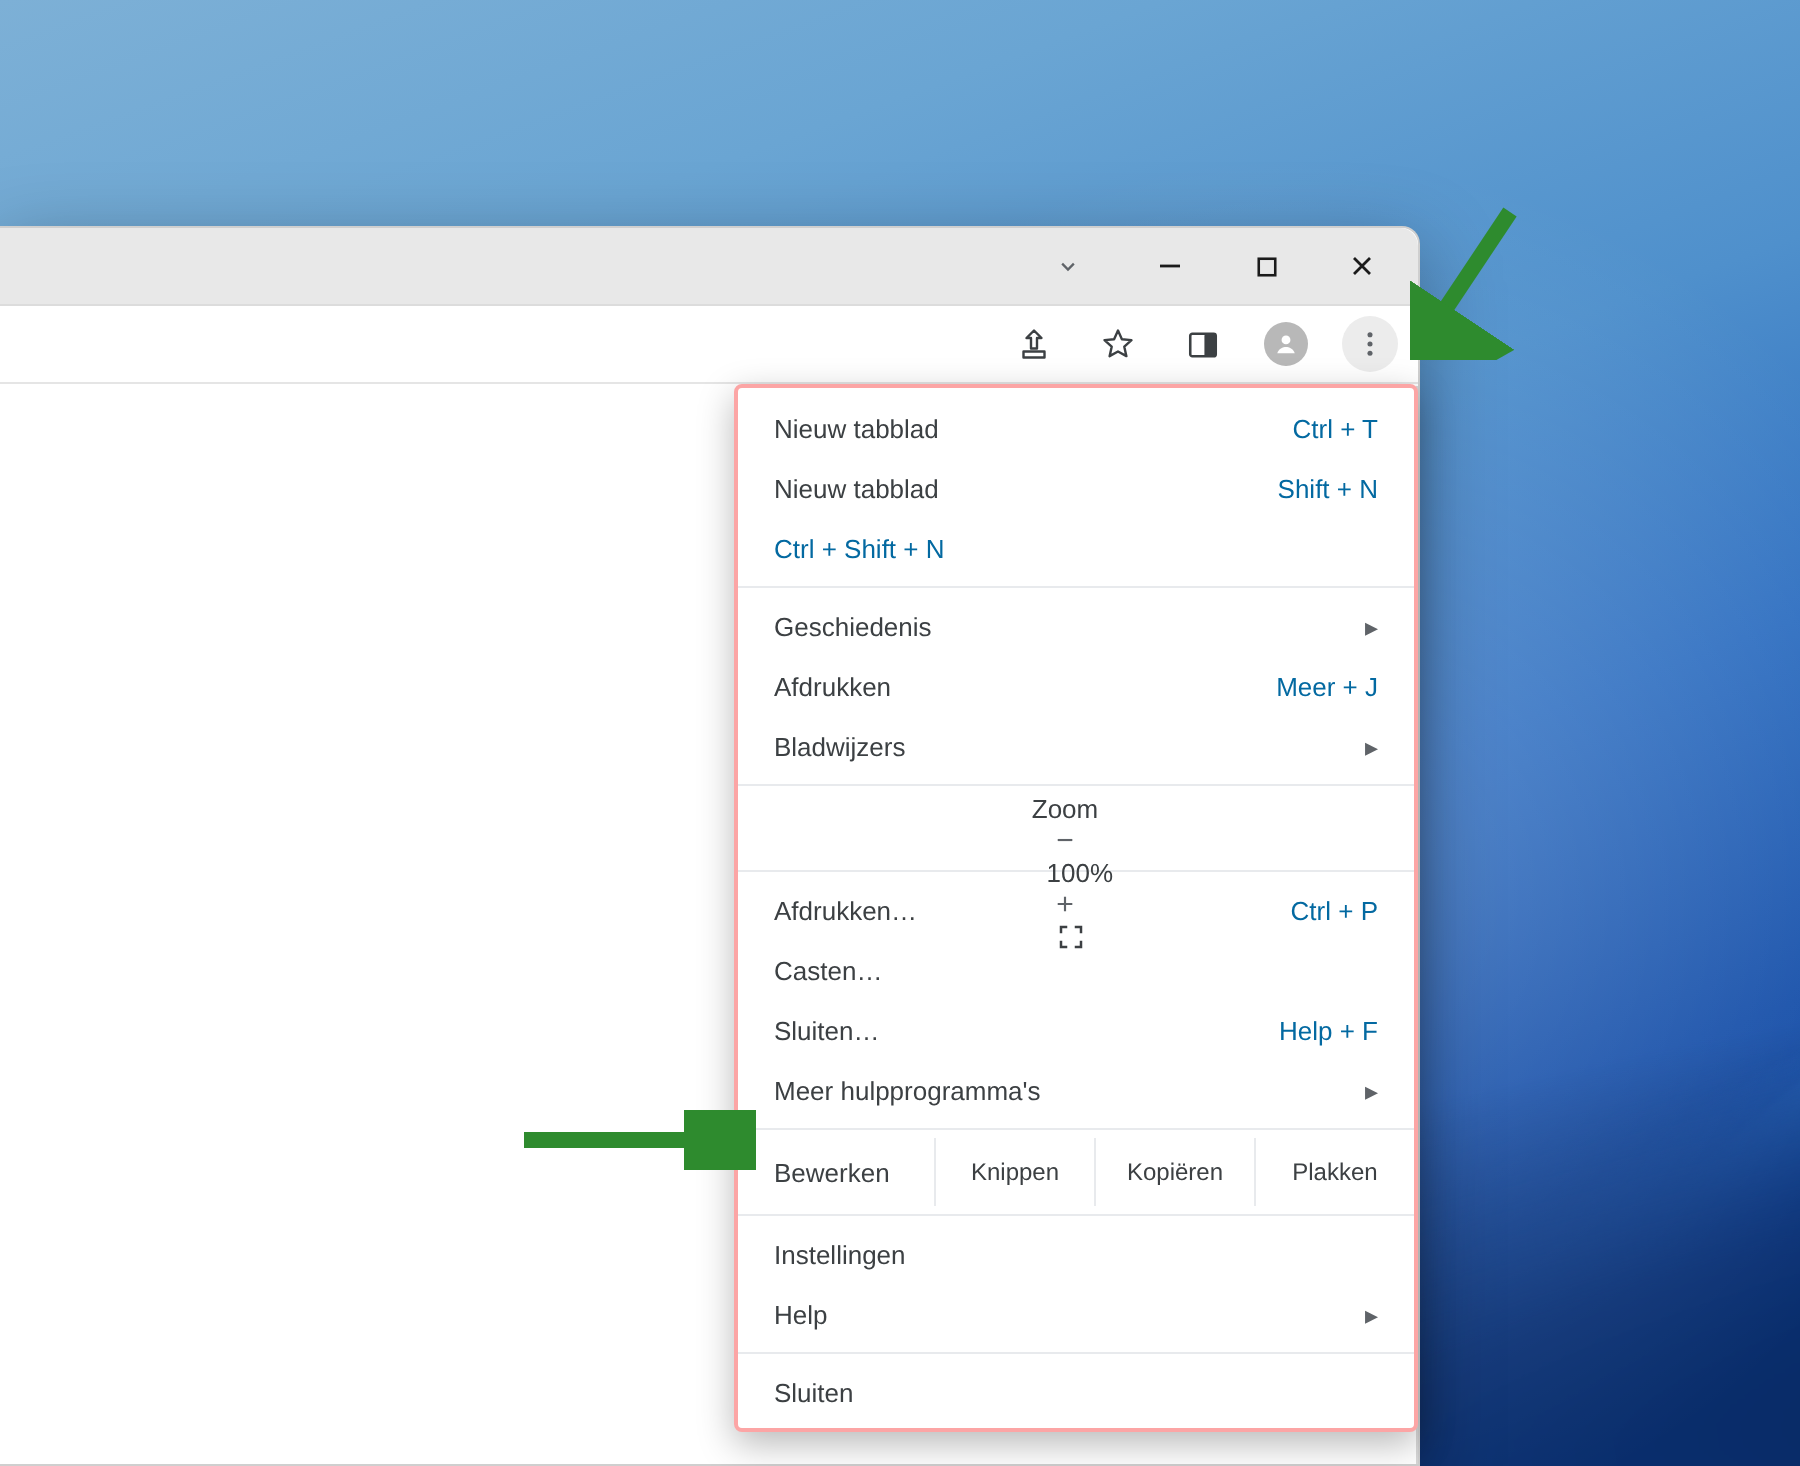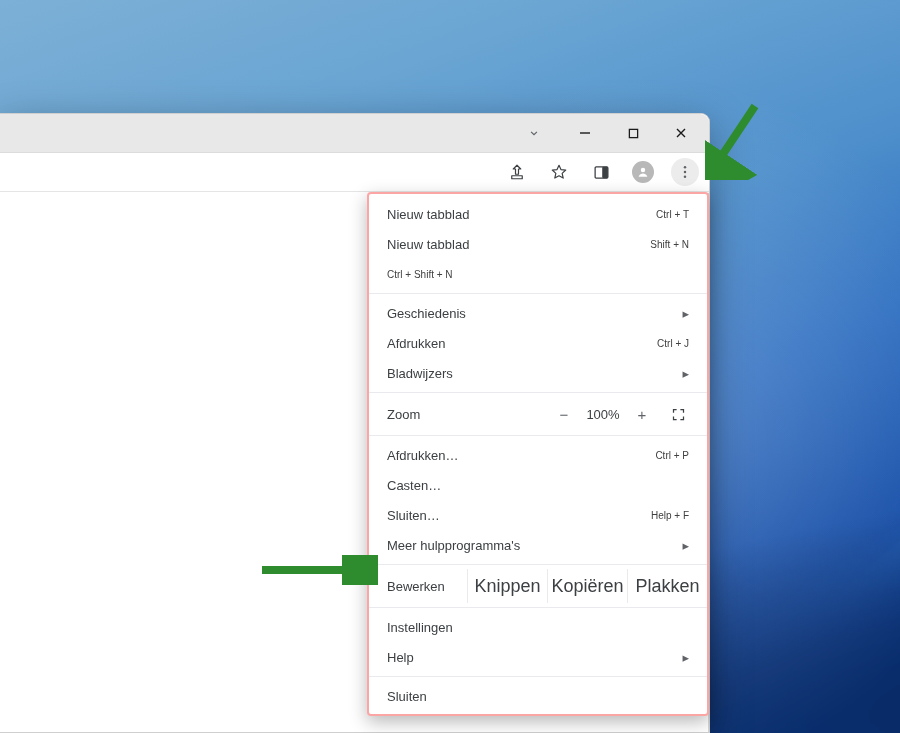--- a/index.html
+++ b/index.html
@@ -105,39 +105,39 @@
     box-shadow: 0 6px 18px rgba(0,0,0,.28);
     padding: 5px 0 3px;
   }
   .mi {
     display:flex; align-items:center;
     height:30px; padding:0 18px;
     font-size:13px; color:#3c4043;
     cursor:default;
   }
   .mi .lbl{ flex:1 1 auto; }
-  .mi .sc { color:#404040; font-size:10px; }
+  .mi .sc { color:#0369a1; font-size:13px; }
   .mi .sub{ color:#5f6368; }
   .sep{ height:1px; background:#e8eaed; margin:4px 0; }
 
   .zoom-row{
-    display:flex; align-items:center; height:34px; padding:0 14px 0 18px;
+    display:flex; align-items:center; height:34px; padding:0 14px 0 3px;flex-direction:column;
   }
   .zoom-row .lbl{ flex:1 1 auto; }
   .zbtn{ width:30px; text-align:center; color:#5f6368; font-size:15px; }
-  .zpct{ width:48px; text-align:center; }
+  .zpct{ width:48px; text-align:right; }
   .fs  { width:30px; display:flex; align-items:center; justify-content:center; margin-left:6px;}
 
   .edit-row{
     display:flex; align-items:center; height:34px;
   }
   .edit-row .elabel{ padding-left:18px; flex:0 0 98px; }
   .edit-cell{
     flex:1; height:100%; display:flex; align-items:center; justify-content:center;
-    border-left:1px solid #e8eaed; font-size:18px;
+    border-left:1px solid #e8eaed; font-size:12px;
   }
 
   
   .arrow { position:absolute; pointer-events:none; }
   .arrow svg{ display:block; }
 
   
 </style>
 </head>
 <body>
@@ -230,21 +230,21 @@
   </div>
 
   <div class="sep"></div>
 
   <div class="mi">
     <span class="lbl">Geschiedenis</span>
     <span class="sub">▸</span>
   </div>
   <div class="mi">
     <span class="lbl">Afdrukken</span>
-    <span class="sc">Ctrl + J</span>
+    <span class="sc">Meer + J</span>
   </div>
   <div class="mi">
     <span class="lbl">Bladwijzers</span>
     <span class="sub">▸</span>
   </div>
 
   <div class="sep"></div>
 
   <div class="zoom-row">
     <span class="lbl">Zoom</span>

